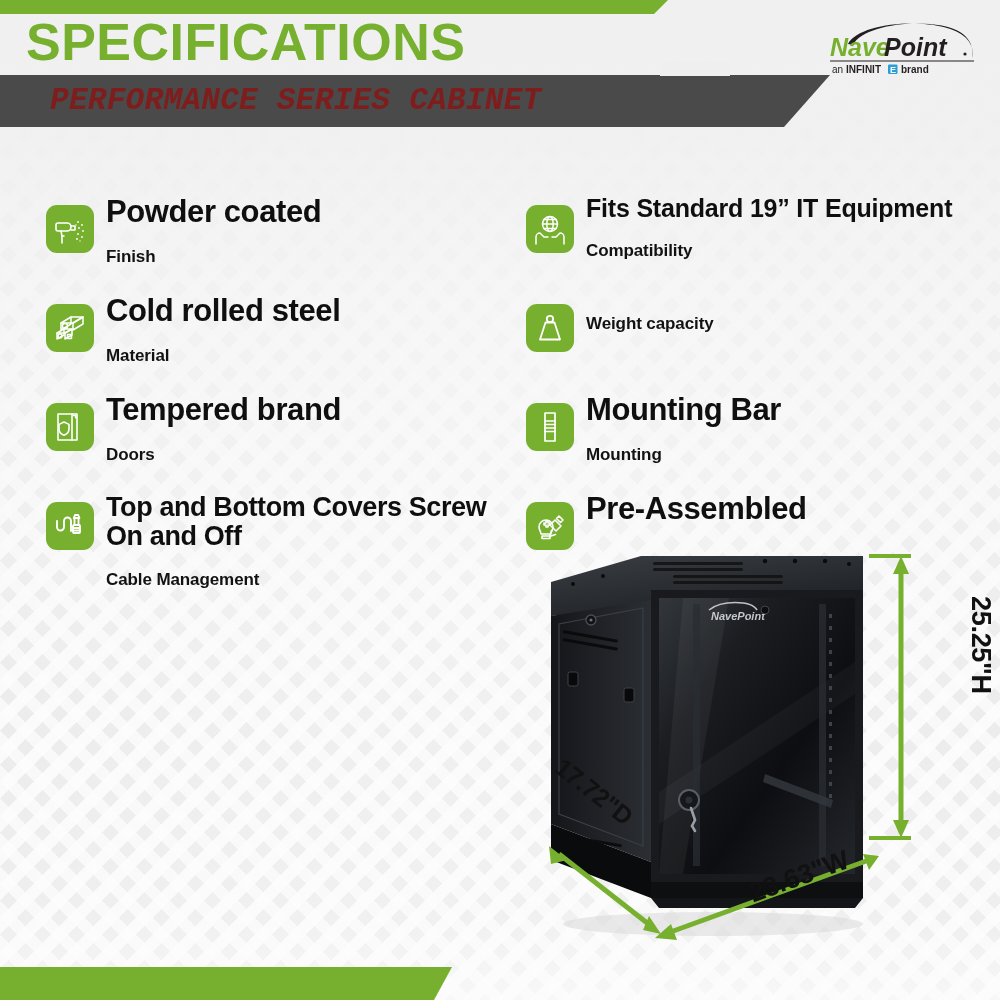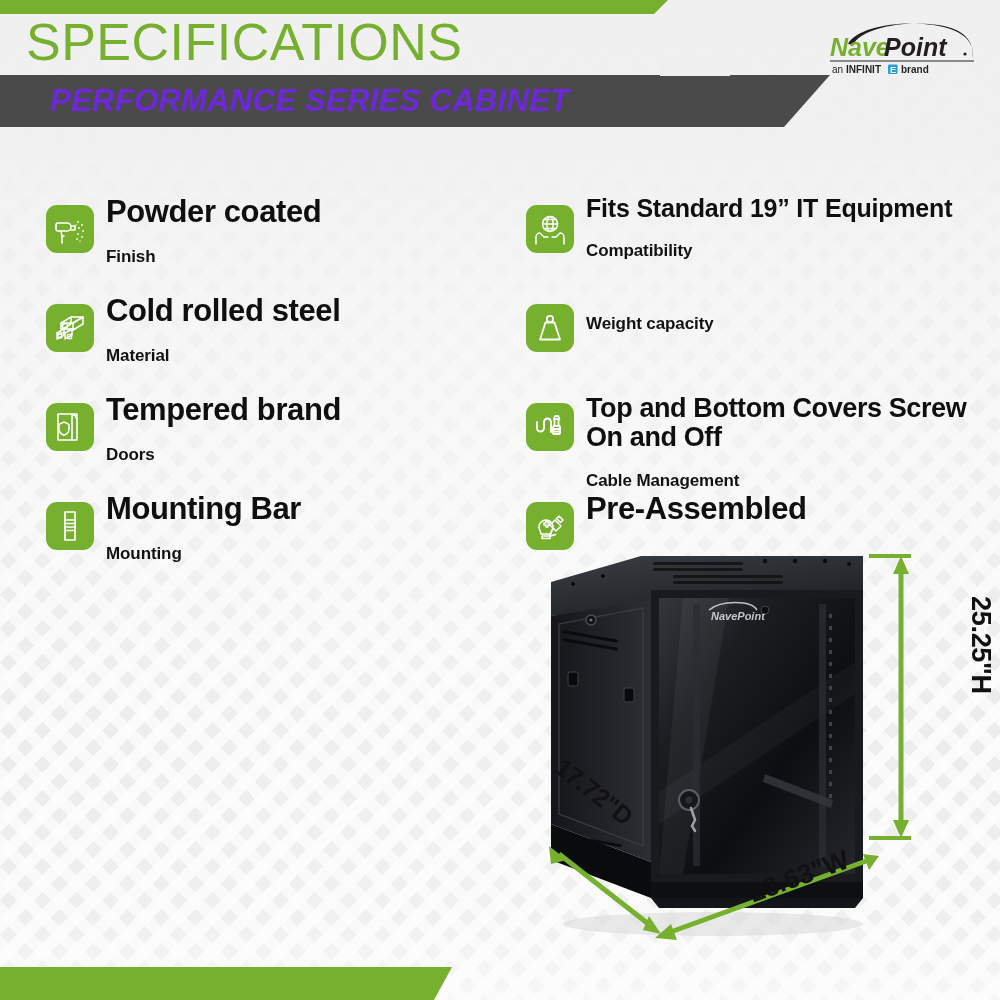--- a/index.html
+++ b/index.html
@@ -44,34 +44,35 @@
   }
   .bar-bottom{
     position:absolute; left:0; bottom:0; height:33px; width:452px;
     background:#76b02e;
     clip-path:polygon(0 0, 100% 0, calc(100% - 18px) 100%, 0 100%);
   }
 
   
   .title-main{
     position:absolute; left:26px; top:16px;
-    font-size:52px; font-weight:normal; letter-spacing:.5px;
+    font-size:52px; font-weight:bold; letter-spacing:.5px;
     color:#76b02e; line-height:1;
     white-space:nowrap;
   }
   .banner{
     position:absolute; left:0; top:75px; width:830px; height:52px;
     background:#4a4a4a;
     clip-path:polygon(0 0, 100% 0, calc(100% - 46px) 100%, 0 100%);
   }
   .title-sub{
     position:absolute; left:50px; top:82px;
     font-size:31px; font-weight:bold; font-style:italic;
-    color:#6d28d9; letter-spacing:.3px; line-height:1.2;
+    color:#7f1d1d; letter-spacing:.3px; line-height:1.2;
     white-space:nowrap;
+    font-family:Liberation Mono, monospace;
   }
   .banner-notch{
     position:absolute; left:660px; top:62px; width:70px; height:14px;
     background:#efefef;
   }
 
   
   .logo{ position:absolute; right:22px; top:18px; width:152px; height:58px; }
   .logo svg{ display:block; width:100%; height:100%; }
 
@@ -240,48 +241,48 @@
         </svg>
       </div>
       <div class="ftext">
         <div class="fh">Tempered brand</div>
         <div class="fsub">Doors</div>
       </div>
     </div>
 
     <div class="feature">
       <div class="ficon">
+        <svg viewBox="0 0 34 34" fill="none" stroke="#ffffff" stroke-width="1.7" stroke-linecap="round" stroke-linejoin="round">
+          <rect x="12" y="3" width="10" height="28"></rect>
+          <line x1="12" y1="11" x2="22" y2="11"></line>
+          <line x1="12" y1="14.5" x2="22" y2="14.5"></line>
+          <line x1="12" y1="18" x2="22" y2="18"></line>
+          <line x1="12" y1="21.5" x2="22" y2="21.5"></line>
+        </svg>
+      </div>
+      <div class="ftext">
+        <div class="fh">Mounting Bar</div>
+        <div class="fsub">Mounting</div>
+      </div>
+    </div>
+
+    <div class="feature">
+      <div class="ficon">
         <svg viewBox="0 0 34 34" fill="none" stroke="#ffffff" stroke-width="1.9" stroke-linecap="round" stroke-linejoin="round">
           <path d="M4 12 v6 a3.5 3.5 0 0 0 7 0 v-6 a3.5 3.5 0 0 1 7 0 v10"></path>
           <rect x="20" y="16" width="7" height="8" rx="1"></rect>
           <rect x="21.5" y="9" width="4" height="7"></rect>
           <path d="M22 6 h3.2 l1.2 3 h-5.6 z"></path>
           <line x1="20" y1="19" x2="27" y2="19"></line>
           <line x1="20" y1="21.5" x2="27" y2="21.5"></line>
         </svg>
       </div>
       <div class="ftext">
         <div class="fh wrap" style="max-width:410px">Top and Bottom Covers Screw On and Off</div>
         <div class="fsub">Cable Management</div>
-      </div>
-    </div>
-
-    <div class="feature">
-      <div class="ficon">
-        <svg viewBox="0 0 34 34" fill="none" stroke="#ffffff" stroke-width="1.7" stroke-linecap="round" stroke-linejoin="round">
-          <rect x="12" y="3" width="10" height="28"></rect>
-          <line x1="12" y1="11" x2="22" y2="11"></line>
-          <line x1="12" y1="14.5" x2="22" y2="14.5"></line>
-          <line x1="12" y1="18" x2="22" y2="18"></line>
-          <line x1="12" y1="21.5" x2="22" y2="21.5"></line>
-        </svg>
-      </div>
-      <div class="ftext">
-        <div class="fh">Mounting Bar</div>
-        <div class="fsub">Mounting</div>
       </div>
     </div>
 
     <div class="feature">
       <div class="ficon">
         <svg viewBox="0 0 34 34" fill="none" stroke="#ffffff" stroke-width="1.6" stroke-linecap="round" stroke-linejoin="round">
           <path d="M6 18 a7 7 0 1 1 14 0 c0 3 -2 4.5 -2 7 h-10 c0 -2.5 -2 -4 -2 -7 z"></path>
           <path d="M9 27 h8 v2.5 h-8 z"></path>
           <path d="M11 14 h2 v-2 h2 v2 h2 v2 h-2 v2 h-2 v-2 h-2 z"></path>
           <path d="M22 11 l6 6 l-5 5 l-6 -6 z"></path>

